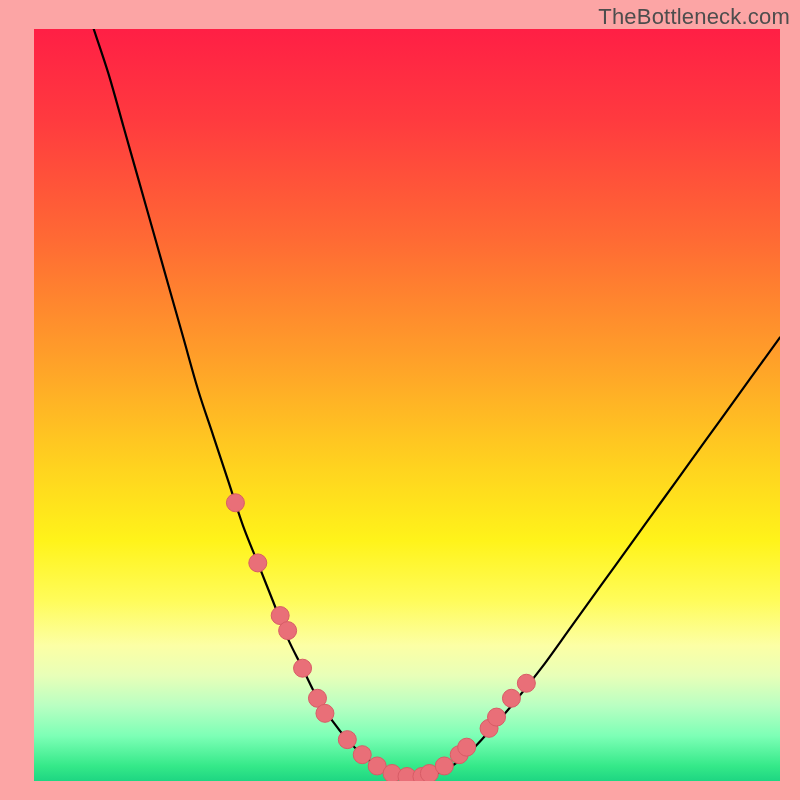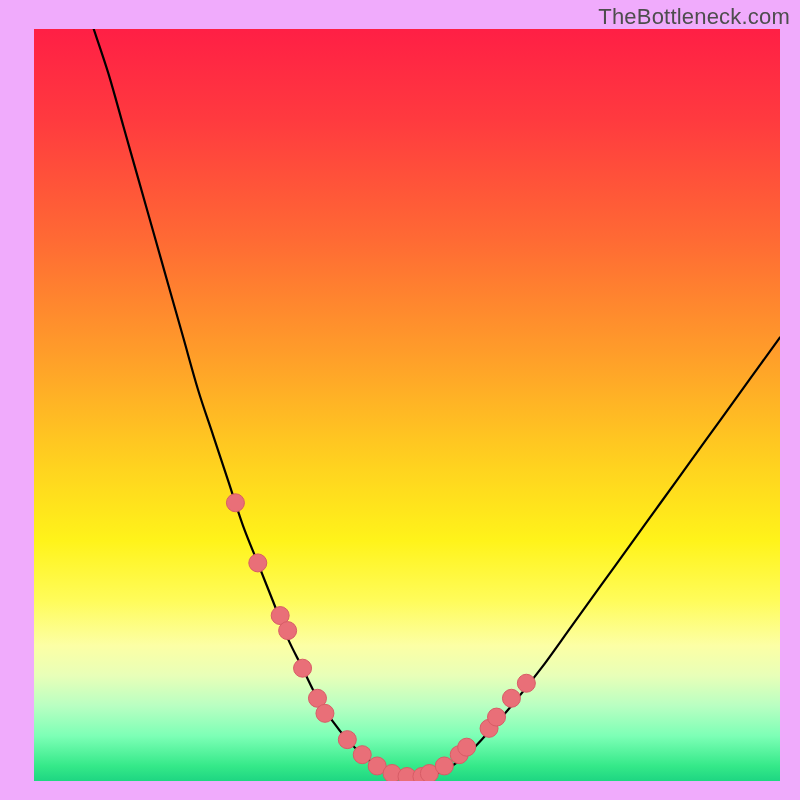--- a/index.html
+++ b/index.html
@@ -10,21 +10,21 @@
     overflow: hidden;
     background: #000;
     font-family: Arial, Helvetica, sans-serif;
   }
   .frame {
     position: absolute;
     left: 0;
     top: 0;
     width: 800px;
     height: 800px;
-    background: #f0abfc;
+    background: #fca5a5;
   }
   .plot {
     position: absolute;
     left: 34px;
     top: 29px;
     width: 746px;
     height: 752px;
     background: linear-gradient(to bottom,
       #ff1f45 0%,
       #ff3a3f 12%,

